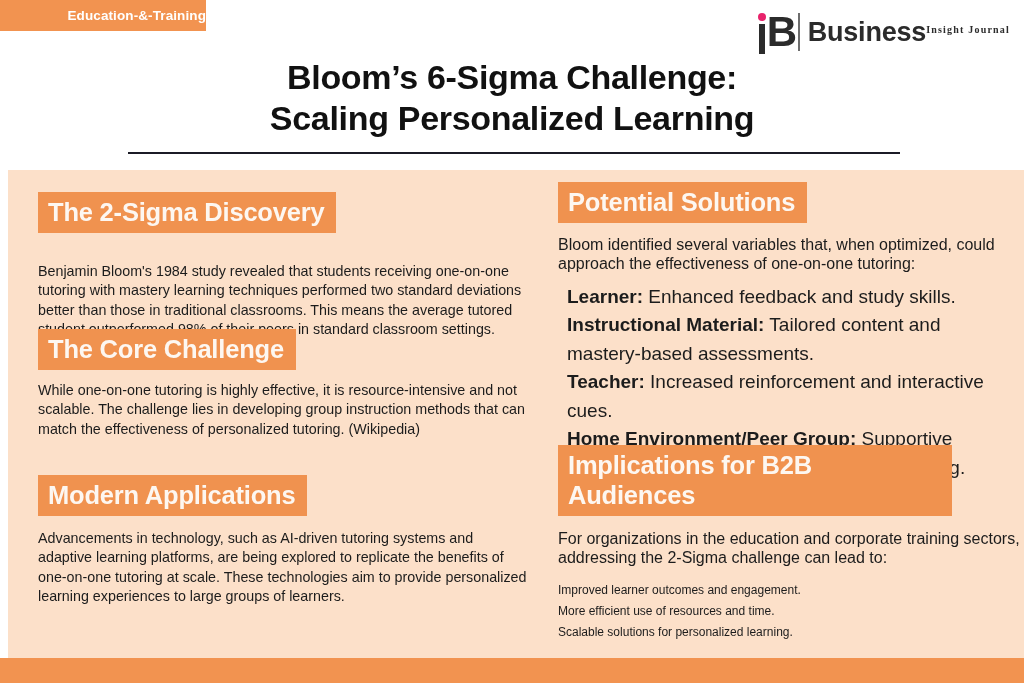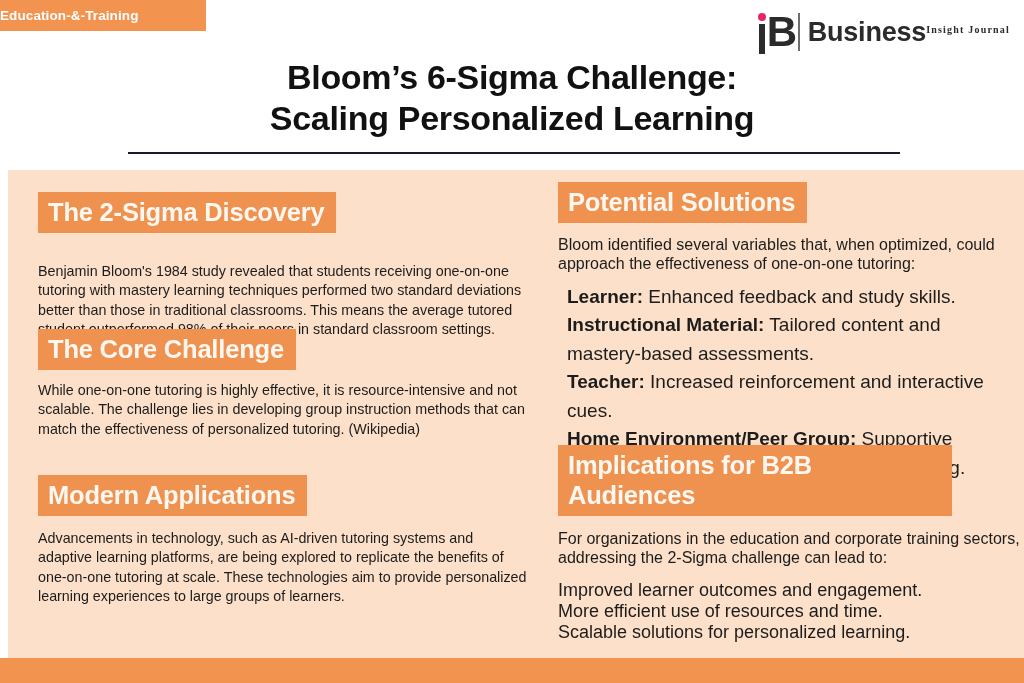--- a/index.html
+++ b/index.html
@@ -22,21 +22,21 @@
   
   .category-badge {
     position: absolute;
     left: 0;
     top: 0;
     width: 206px;
     height: 31px;
     background: #f29350;
     display: flex;
     align-items: center;
-    justify-content: flex-start;
+    justify-content: flex-end;
   }
   .category-badge span {
     color: #ffffff;
     font-size: 13.5px;
     font-weight: bold;
     letter-spacing: 0.1px;
   }
 
   .brand {
     position: absolute;
@@ -175,21 +175,21 @@
   .bullets li {
     font-size: 19px;
     line-height: 28.5px;
     color: #1c1c1c;
     padding-left: 9px;
   }
   .bullets li b { font-weight: bold; }
 
   .plain-list { list-style: none; }
   .plain-list li {
-    font-size: 18px;
+    font-size: 12px;
     line-height: 21px;
     color: #1c1c1c;
   }
 
   
   .blk { position: absolute; }
 </style>
 </head>
 <body>
 

